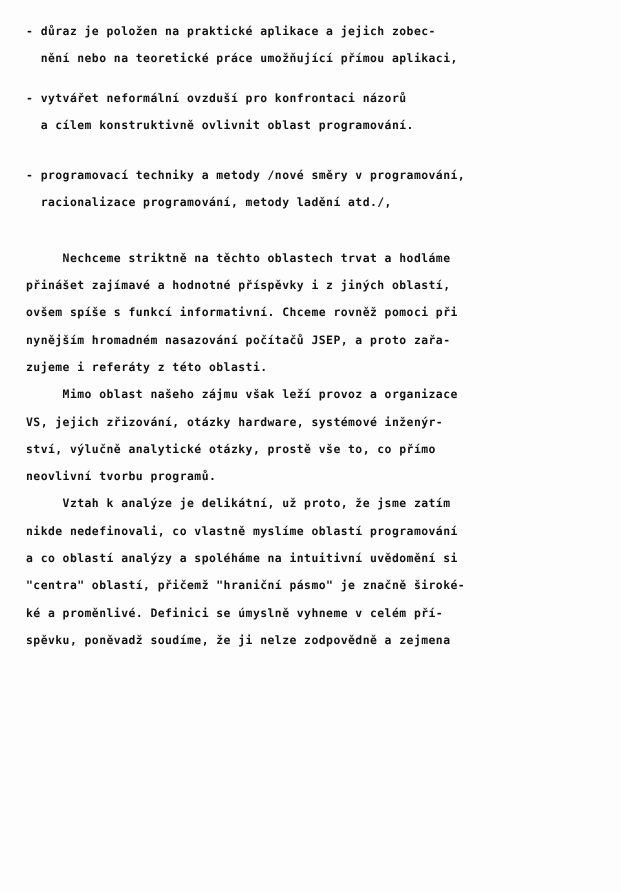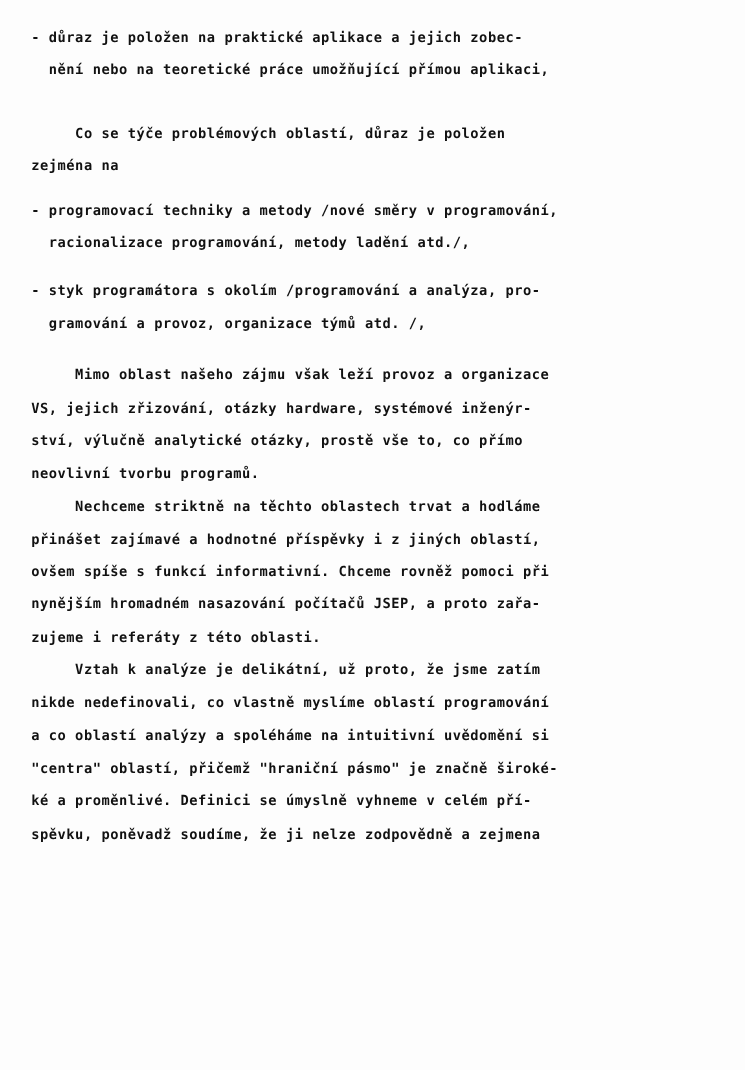--- a/index.html
+++ b/index.html
@@ -57,63 +57,59 @@
     <div class="para-block">
       <div class="line bullet">- důraz je položen na praktické aplikace a jejich zobec-</div>
       <div class="line cont">  nění nebo na teoretické práce umožňující přímou aplikaci,</div>
     </div>
 
     <div class="gap-small"></div>
 
 
     <div class="gap-small"></div>
 
+    <div class="para-block">
+      <div class="line bullet">- vytvářet neformální ovzduší pro konfrontaci názorů</div>
+      <div class="line cont">  a cílem konstruktivně ovlivnit oblast programování.</div>
+    </div>
 
     <div class="gap-para"></div>
 
-    <div class="para-block">
-      <div class="line">     Co se týče problémových oblastí, důraz je položen</div>
-      <div class="line">zejména na</div>
-    </div>
 
     <div class="gap-mid"></div>
 
     <div class="para-block">
       <div class="line bullet">- programovací techniky a metody /nové směry v programování,</div>
       <div class="line cont">  racionalizace programování, metody ladění atd./,</div>
     </div>
 
     <div class="gap-small"></div>
 
 
     <div class="gap-small"></div>
 
-    <div class="para-block">
-      <div class="line bullet">- styk programátora s okolím /programování a analýza, pro-</div>
-      <div class="line cont">  gramování a provoz, organizace týmů atd. /,</div>
-    </div>
 
     <div class="gap-small"></div>
 
 
     <div class="gap-mid"></div>
 
     <div class="para-block">
-      <div class="line">     Mimo oblast našeho zájmu však leží provoz a organizace</div>
-      <div class="line">VS, jejich zřizování, otázky hardware, systémové inženýr-</div>
-      <div class="line">ství, výlučně analytické otázky, prostě vše to, co přímo</div>
-      <div class="line">neovlivní tvorbu programů.</div>
-    </div>
-
-    <div class="para-block">
       <div class="line">     Nechceme striktně na těchto oblastech trvat a hodláme</div>
       <div class="line">přinášet zajímavé a hodnotné příspěvky i z jiných oblastí,</div>
       <div class="line">ovšem spíše s funkcí informativní. Chceme rovněž pomoci při</div>
       <div class="line">nynějším hromadném nasazování počítačů JSEP, a proto zařa-</div>
       <div class="line">zujeme i referáty z této oblasti.</div>
+    </div>
+
+    <div class="para-block">
+      <div class="line">     Mimo oblast našeho zájmu však leží provoz a organizace</div>
+      <div class="line">VS, jejich zřizování, otázky hardware, systémové inženýr-</div>
+      <div class="line">ství, výlučně analytické otázky, prostě vše to, co přímo</div>
+      <div class="line">neovlivní tvorbu programů.</div>
     </div>
 
     <div class="para-block">
       <div class="line">     Vztah k analýze je delikátní, už proto, že jsme zatím</div>
       <div class="line">nikde nedefinovali, co vlastně myslíme oblastí programování</div>
       <div class="line">a co oblastí analýzy a spoléháme na intuitivní uvědomění si</div>
       <div class="line">"centra" oblastí, přičemž "hraniční pásmo" je značně široké-</div>
       <div class="line">ké a proměnlivé. Definici se úmyslně vyhneme v celém pří-</div>
       <div class="line">spěvku, poněvadž soudíme, že ji nelze zodpovědně a zejmena</div>
 

